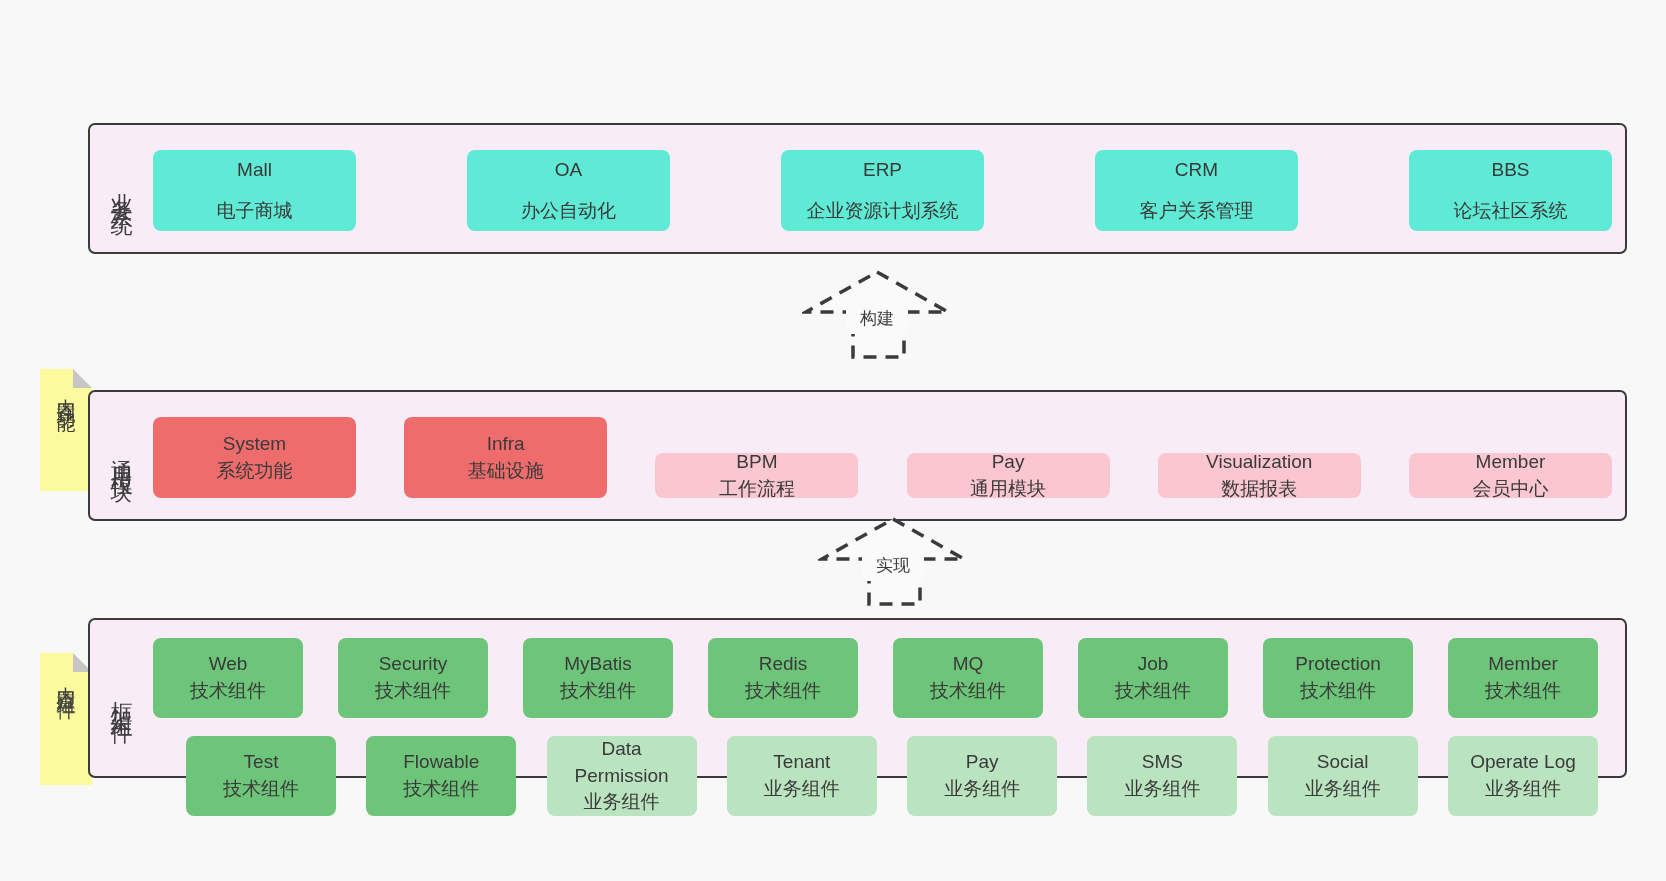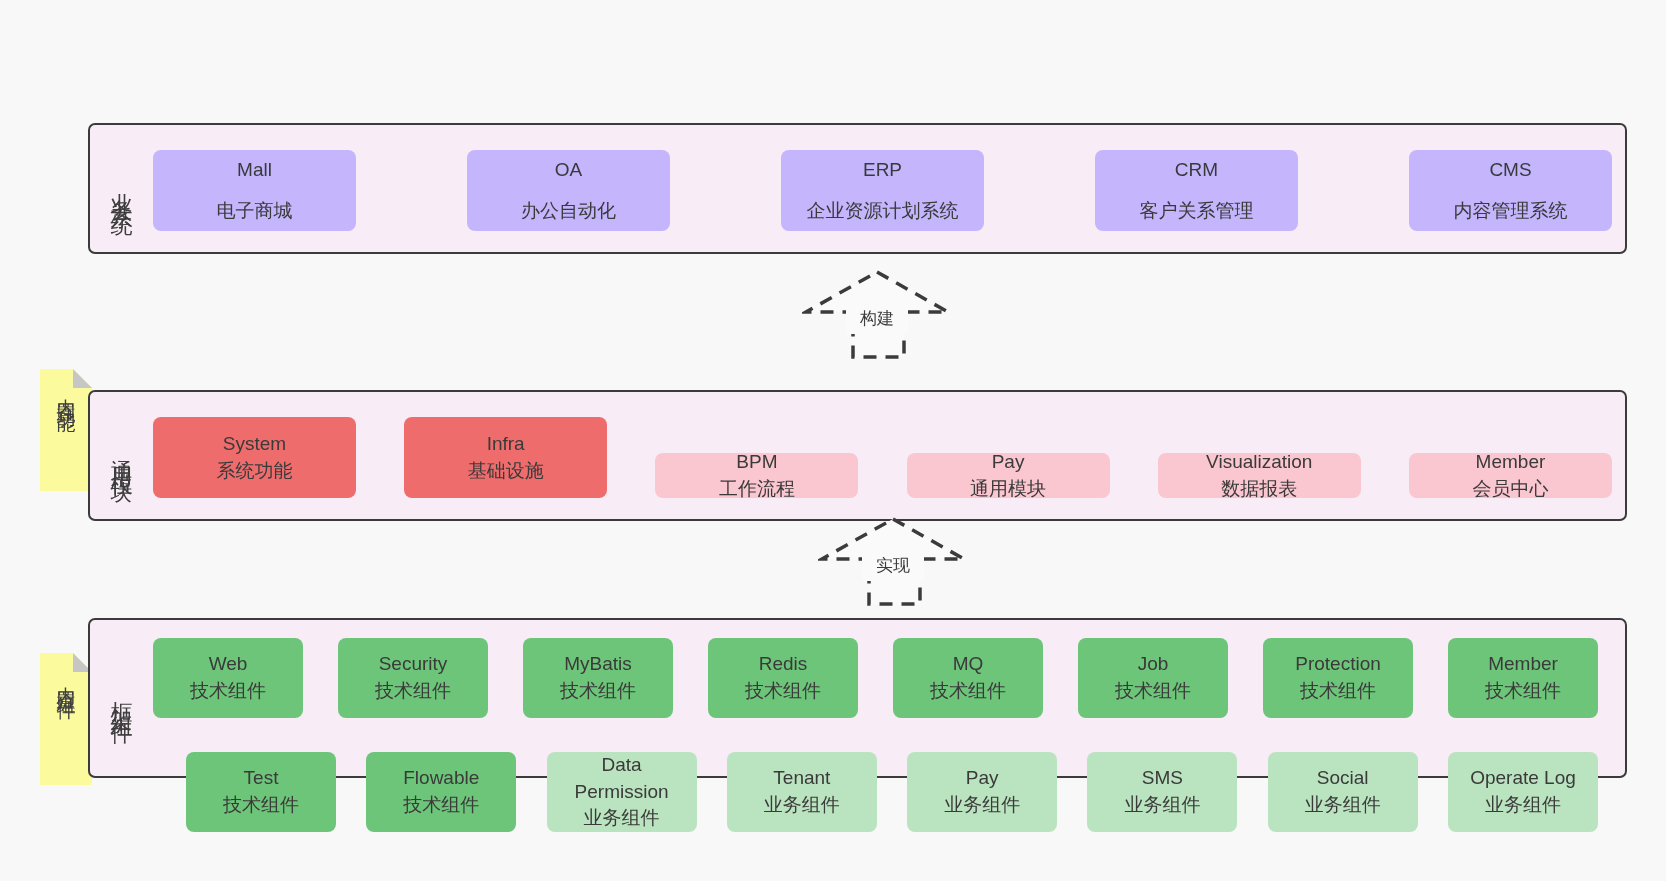--- a/index.html
+++ b/index.html
@@ -26,31 +26,31 @@
     writing-mode:vertical-lr; text-orientation:upright;
     font-size:22px; letter-spacing:7px; color:#3d3d3d;
   }
 
   .row {
     position:absolute; left:63px; display:flex; justify-content:space-between;
   }
   .row.cols6 { right:13px; top:25px; height:81px; }
   .row.cols8 { right:27px; height:80px; }
   .row.r1 { top:18px; }
-  .row.r2 { top:132px;padding-left:33px; }
+  .row.r2 { top:116px;padding-left:33px; }
 
   .box {
     box-sizing:border-box; border-radius:8px;
     display:flex; flex-direction:column; align-items:center; justify-content:center;
     text-align:center; font-size:19px; line-height:1.42; color:#3a3a3a;
     padding:4px 8px; flex:none;
   }
   .cols6 .box { width:203px; }
   .cols8 .box { width:150px; }
-  .blue        { background:#c4b5fd;gap:14px; }
+  .blue        { background:#5eead4;gap:14px; }
   .red         { background:#ef6c6d; }
   .pink        { background:#fac6d0;margin-top:36px; }
   .green       { background:#6dc579; }
   .green-light { background:#bae3bf; }
 
   .side-tag { position:absolute; z-index:0; }
   #tag-modules    { left:40px; top:369px; width:52px; height:122px; }
   #tag-components { left:40px; top:653px; width:52px; height:132px; }
   .side-tag svg { position:absolute; left:0; top:0; }
   .tag-text {
@@ -108,22 +108,22 @@
     </div>
     <div class="box blue">
       <div>ERP</div>
       <div>企业资源计划系统</div>
     </div>
     <div class="box blue">
       <div>CRM</div>
       <div>客户关系管理</div>
     </div>
     <div class="box blue">
-      <div>CMS</div>
-      <div>内容管理系统</div>
+      <div>BBS</div>
+      <div>论坛社区系统</div>
     </div>
   </div>
 </div>
 
 <svg class="arrow" id="arrow-build" width="150" height="92" viewBox="0 0 150 92">
   <path d="M75 3 L146 43 L102 43 L102 88 L51 88 L51 43 L4 43 Z"></path>
   <rect x="44" y="33" width="62" height="32"></rect>
   <text x="75" y="55">构建</text>
 </svg>
 

